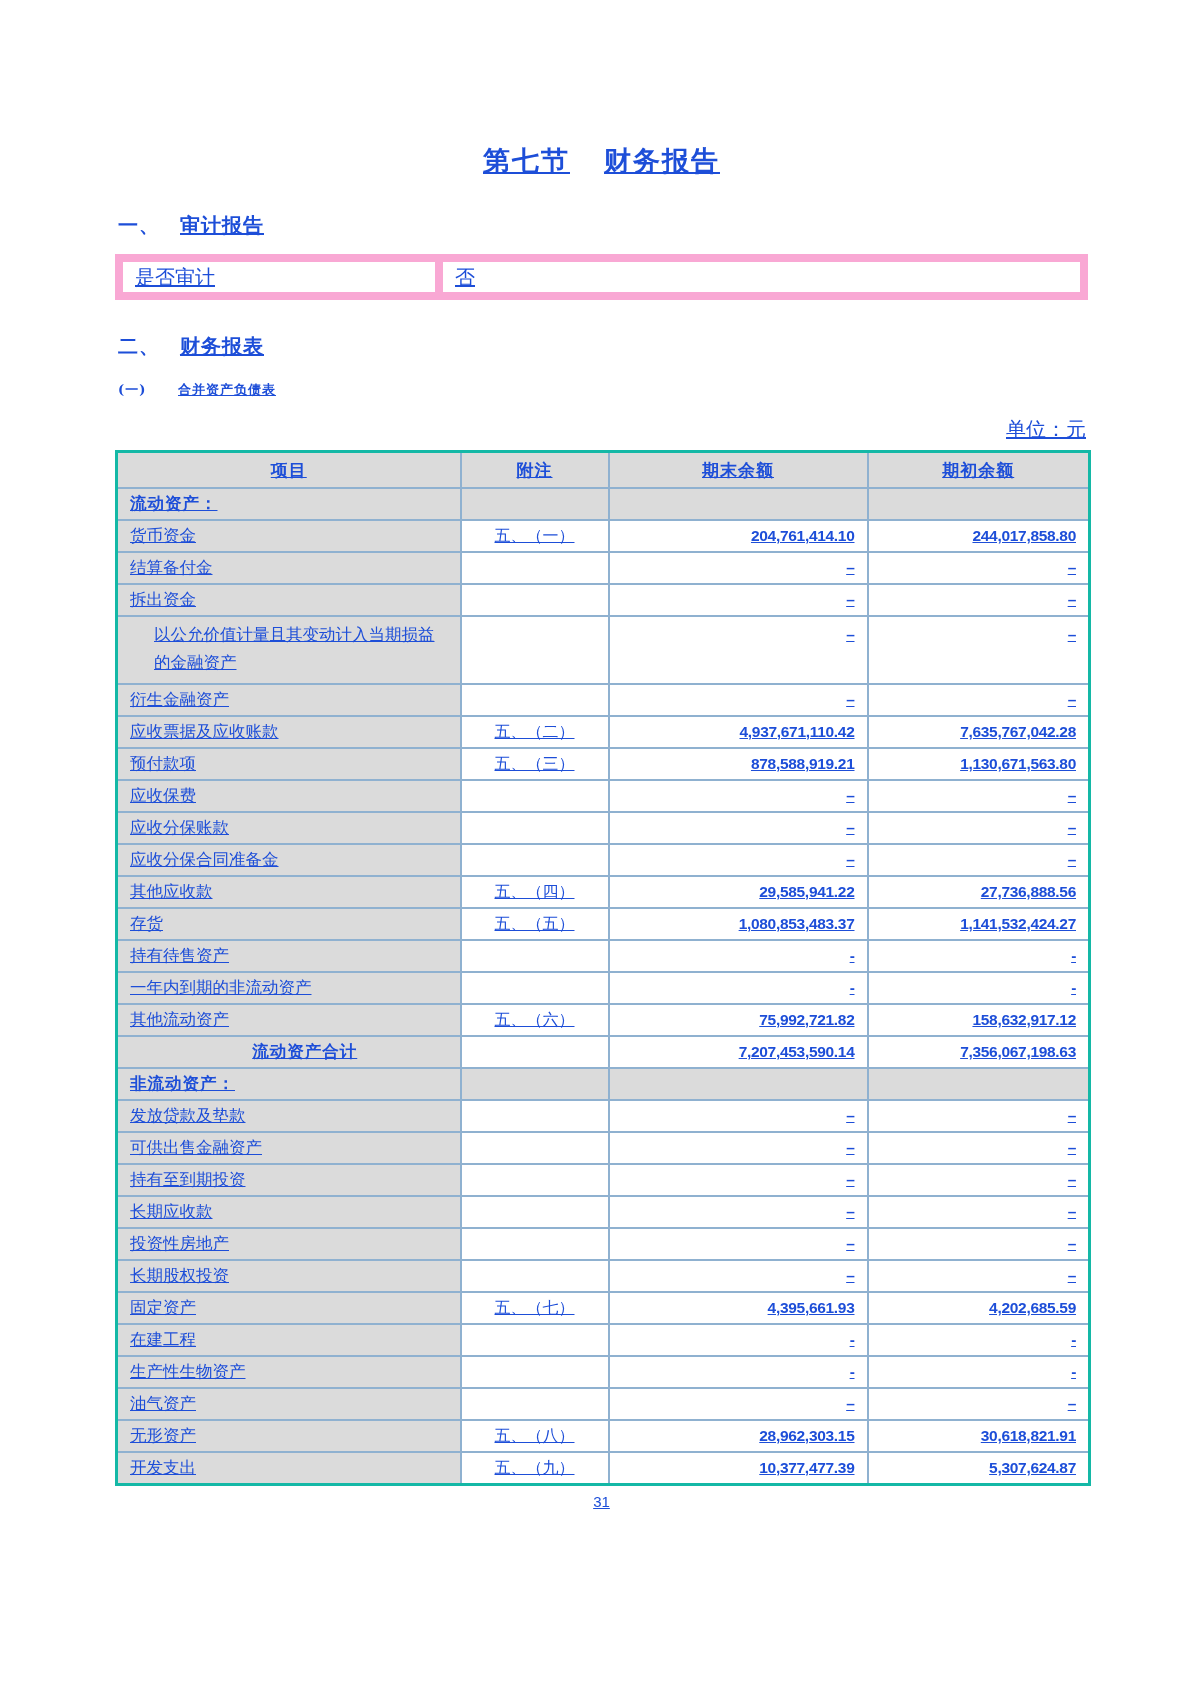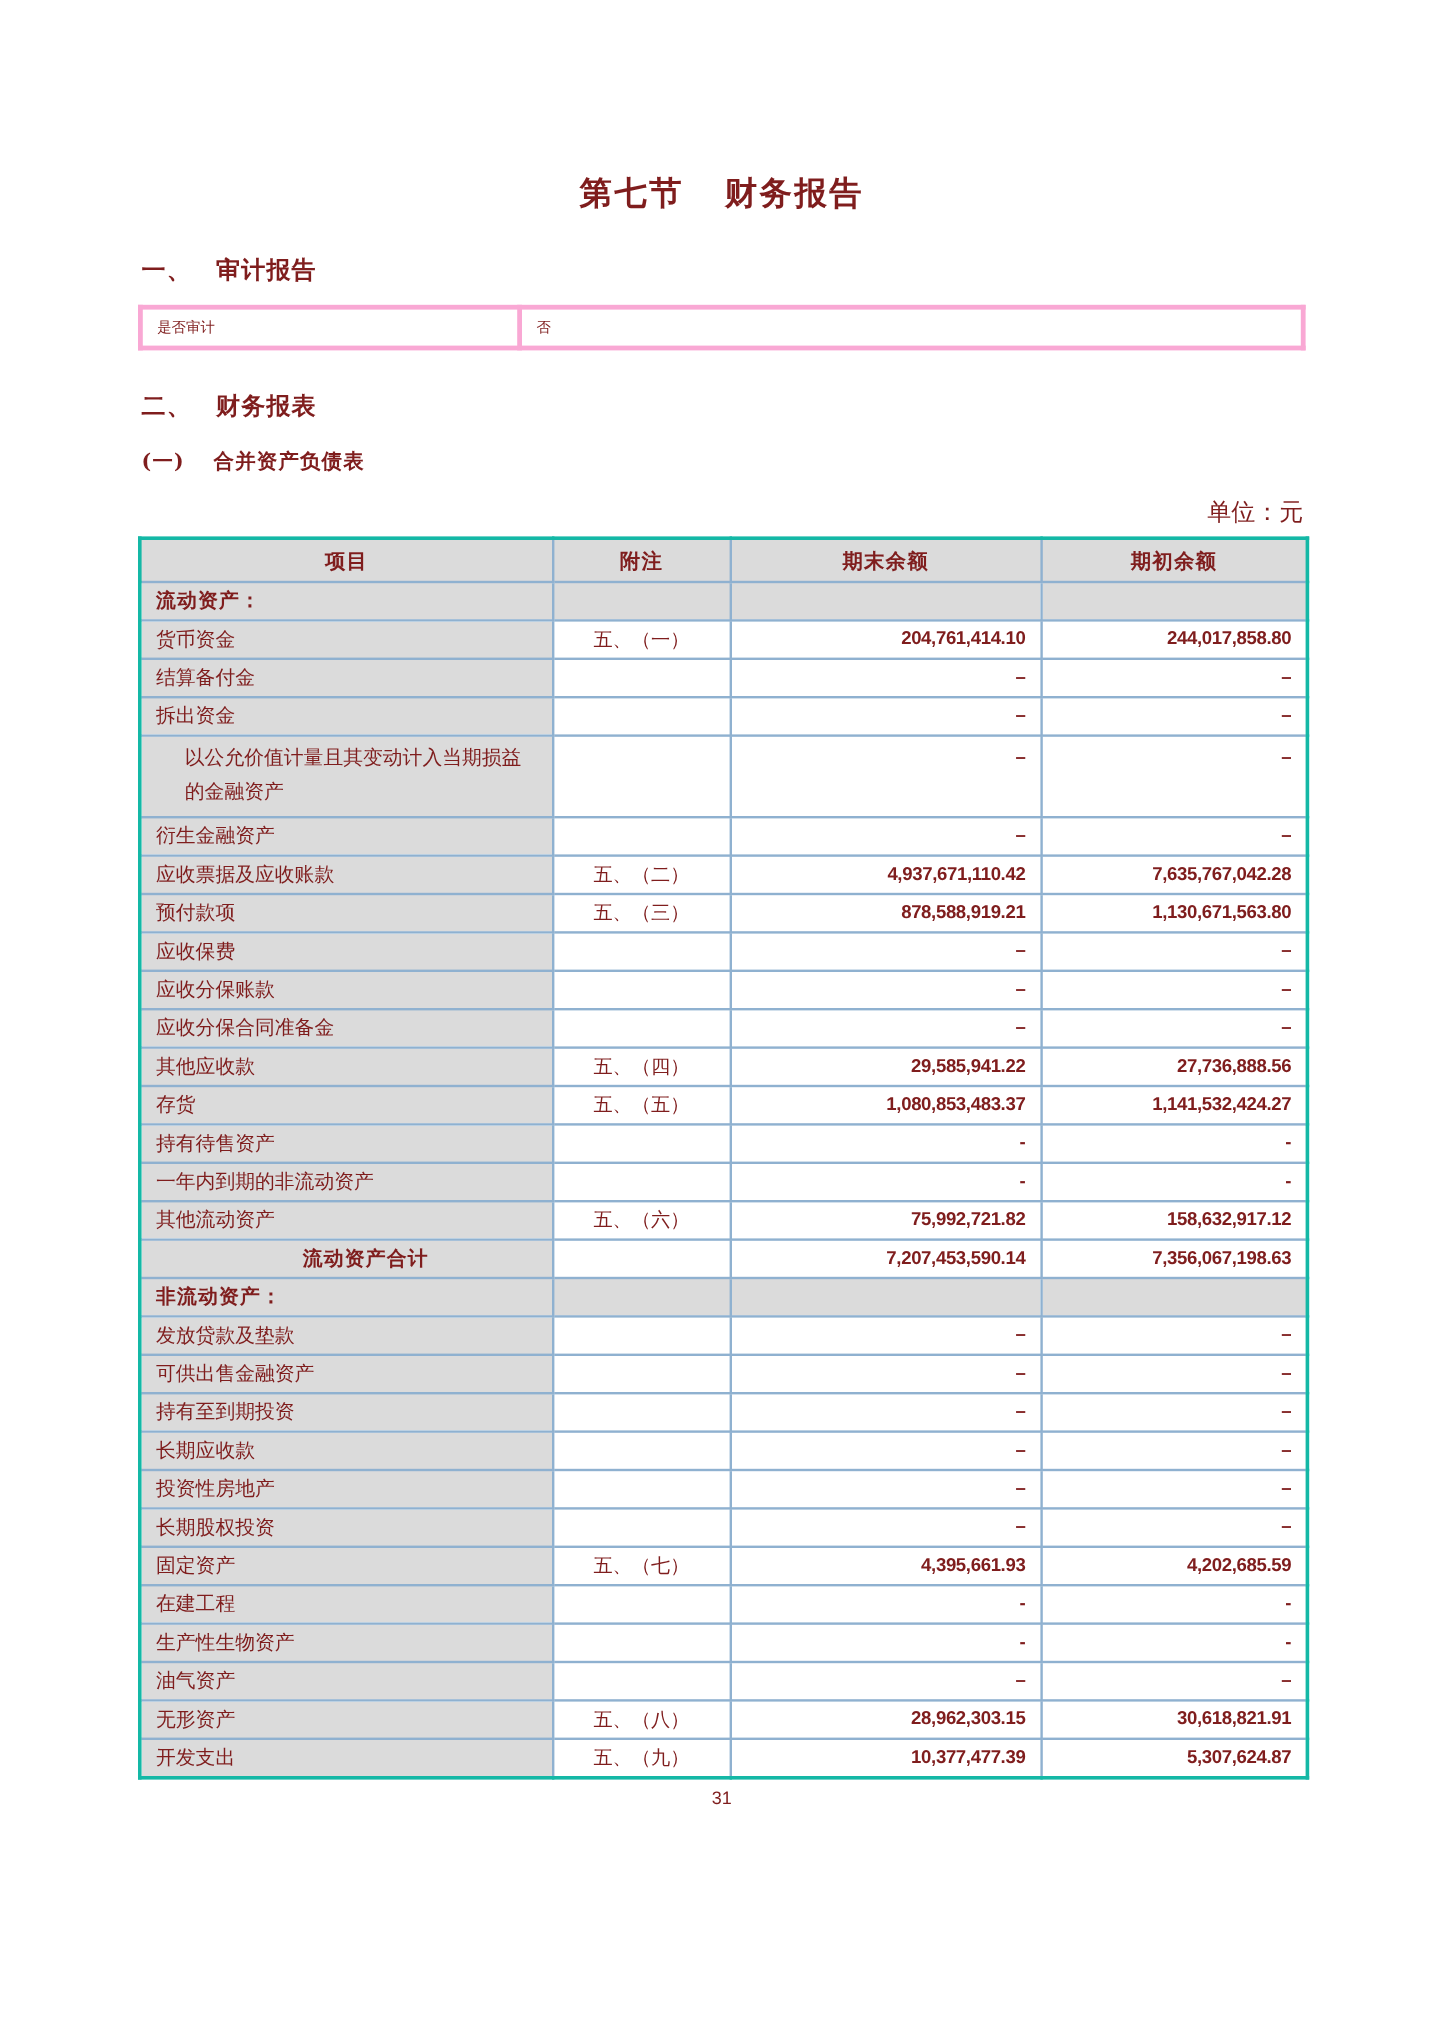--- a/index.html
+++ b/index.html
@@ -1,40 +1,41 @@
 <!DOCTYPE html>
 <html lang="zh"><head>
 <meta charset="utf-8">
 <style>
   html,body{margin:0;padding:0;}
   .page{
     width:1112px;height:1697px;background:#ffffff;position:relative;
-    font-family:"DejaVu Serif","Liberation Serif",serif;color:#7f1d1d;
+    font-family:"DejaVu Serif","Liberation Serif",serif;color:#1d4ed8;
     overflow:hidden;
+    text-decoration:underline;
   }
   .content{margin-left:115px;width:973px;}
   .doc-title{
     padding-top:143px;text-align:center;font-size:27px;font-weight:700;
     letter-spacing:2px;
   }
   .doc-title .t-gap{margin-left:34px;}
   .heading{
     font-size:20px;font-weight:700;margin:33px 0 0 3px;letter-spacing:1px;
   }
   .heading .h-no{display:inline-block;min-width:62px;}
   .audit-table{
     border-collapse:collapse;width:973px;margin-top:15px;table-layout:fixed;
   }
   .audit-table td{
-    border:4px solid #f9a8d4;height:30px;font-size:12px;padding:0 0 0 12px;
+    border:8px solid #f9a8d4;height:30px;font-size:20px;padding:0 0 0 12px;
     background:#ffffff;
   }
   .audit-table td.q{width:300px;}
   .subheading{
-    font-size:17px;font-weight:700;margin:21px 0 0 3px;letter-spacing:1px;
+    font-size:13px;font-weight:700;margin:21px 0 0 3px;letter-spacing:1px;
   }
   .subheading .h-no{display:inline-block;min-width:60px;}
   .unit-line{
     text-align:right;font-size:20px;margin-top:17px;padding-right:2px;
   }
   .bs-table{
     border-collapse:collapse;width:973px;margin-top:7px;table-layout:fixed;
     border:3px solid #14b8a6;
   }
   .bs-table th{

